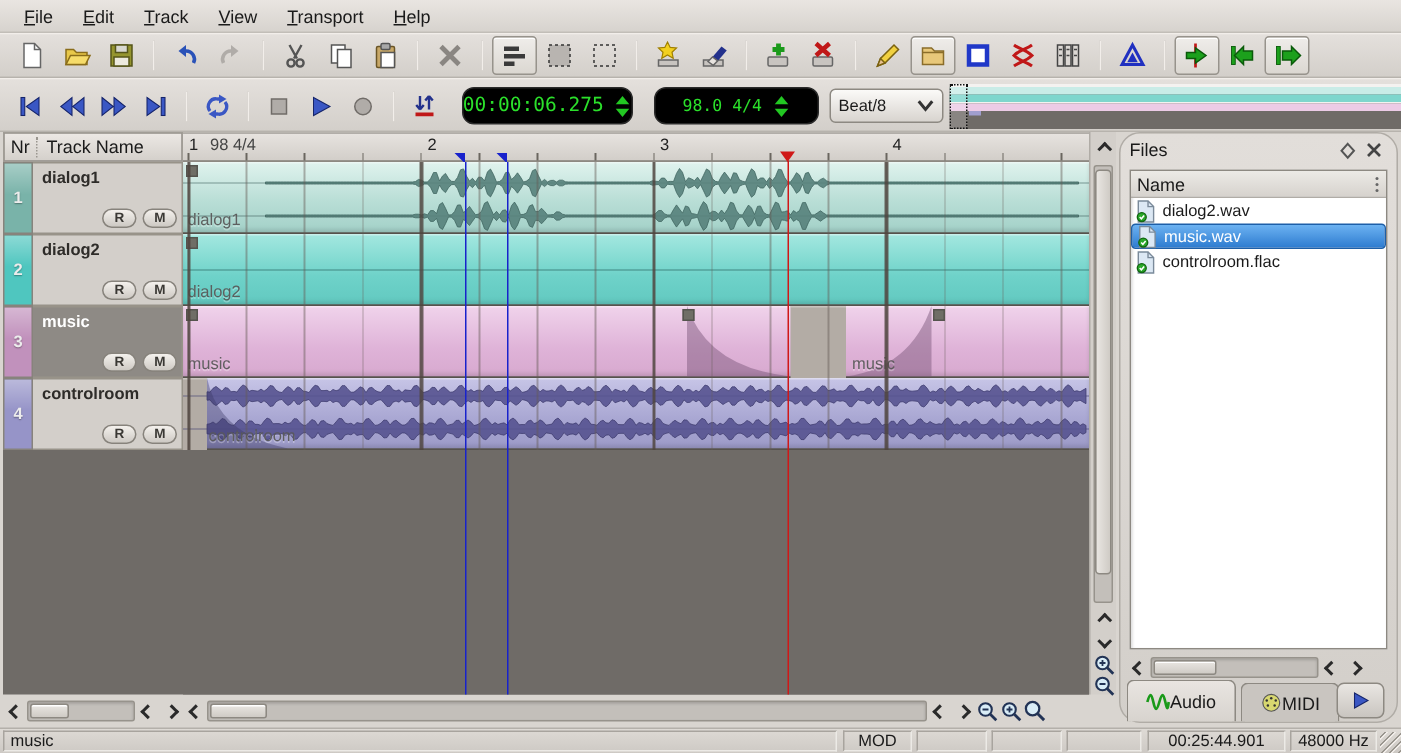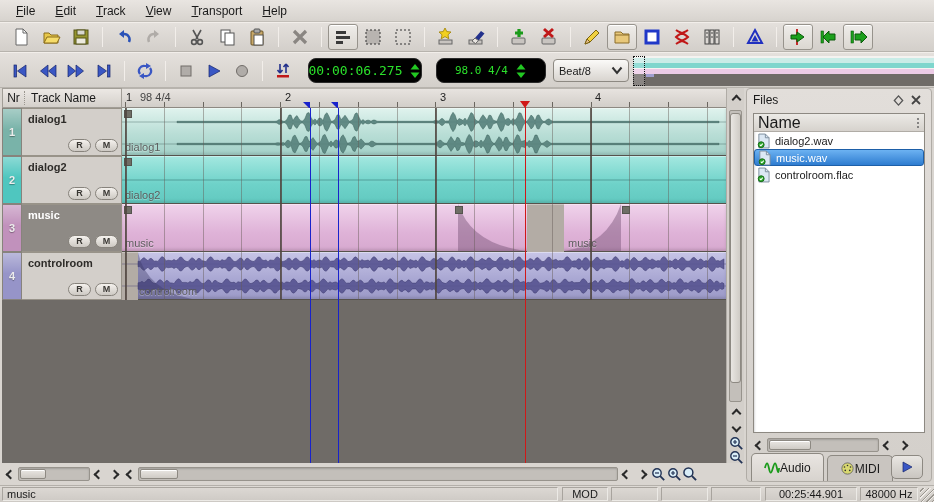--- a/index.html
+++ b/index.html
@@ -72,26 +72,26 @@
 .strack{position:relative;background:#c3bfba;border:1px solid #97938c;border-radius:2px;box-shadow:inset 0 1px 2px rgba(0,0,0,.18)}
 .sthumb{position:absolute;background:linear-gradient(#e9e6e2,#cfcbc5);border:1px solid #8d8982;border-radius:2px;box-shadow:inset 0 1px 0 #fff}
 .chev{width:7px;height:7px;border-left:2px solid #2a2a2a;border-bottom:2px solid #2a2a2a;display:inline-block}
 .chev.l{transform:rotate(45deg)}.chev.r{transform:rotate(225deg)}.chev.u{transform:rotate(135deg)}.chev.d{transform:rotate(-45deg)}
 .sbtn{width:16px;height:18px;display:flex;align-items:center;justify-content:center;flex:0 0 auto}
 #vscroll{position:absolute;left:726px;top:88px;width:18px;height:375px;background:#d3cfca;border-left:1px solid #b0aca6}
 #vscroll .vtrack{position:absolute;left:2px;top:22px;width:13px;height:292px;background:#c3bfba;border:1px solid #97938c;border-radius:2px}
 #vscroll .vthumb{position:absolute;left:0px;top:2px;width:11px;height:270px;background:linear-gradient(90deg,#e9e6e2,#cfcbc5);border:1px solid #8d8982;border-radius:3px}
 .vbtn{position:absolute;left:1px;width:16px;height:14px;display:flex;align-items:center;justify-content:center}
 
-#filespanel{position:absolute;left:746px;top:88px;width:186px;height:394px;background:linear-gradient(#e2deda,#d3cfca);border:1px solid #b0aca6;border-radius:4px}
+#filespanel{position:absolute;left:746px;top:88px;width:186px;height:394px;background:linear-gradient(#e2deda,#d3cfca);border:1px solid #b0aca6;border-radius:14px}
 #fp-title{position:absolute;left:0;top:0;width:100%;height:22px;display:flex;align-items:center;padding:0 6px;font-size:12px}
 #fp-title .t{flex:1}
 .fp-btn{width:18px;height:16px;display:flex;align-items:center;justify-content:center}
 #filelist{position:absolute;left:6px;top:24px;width:172px;height:320px;background:#fff;border:1px solid #8d8982;box-shadow:inset 1px 1px 2px rgba(0,0,0,.15)}
-#fl-header{height:18px;background:linear-gradient(#eceae6,#d6d2cd);border-bottom:1px solid #b0aca6;display:flex;align-items:center;padding:0 4px;font-size:16px}
+#fl-header{height:18px;background:linear-gradient(#eceae6,#d6d2cd);border-bottom:1px solid #b0aca6;display:flex;align-items:center;padding:0 4px;font-size:12px}
 #fl-header .t{flex:1}
 .frow{height:17px;display:flex;align-items:center;gap:5px;padding:0 3px;font-size:11px}
 .frow.sel{background:linear-gradient(#6cb2f2,#2e7cd0);border:1px solid #1d5fa8;border-radius:3px;color:#fff}
 #fp-tabs{position:absolute;left:4px;top:364px;height:28px;display:flex;align-items:flex-end;gap:3px}
 .tab{display:flex;align-items:center;gap:0;padding:0 12px;height:26px;border:1px solid #8d8982;border-bottom:none;border-radius:5px 5px 0 0;background:#c9c5c0;font-size:12px}
 .tab.active{background:linear-gradient(#e9e5e1,#d7d3ce);height:28px;font-weight:normal}
 #fp-play{position:absolute;right:8px;top:366px;width:32px;height:24px;border:1px solid #8d8982;border-radius:5px;background:linear-gradient(#e9e6e2,#c9c5c0);display:flex;align-items:center;justify-content:center}
 
 #statusbar{position:absolute;left:0;top:485px;width:934px;height:17px;background:linear-gradient(#dedad5,#cdc9c4);border-top:1px solid #b4b0aa}
 .scell{position:absolute;top:1px;height:14px;border:1px solid;border-color:#a8a49e #eceae6 #eceae6 #a8a49e;font-size:11px;line-height:13px;padding:0 4px;overflow:hidden}

